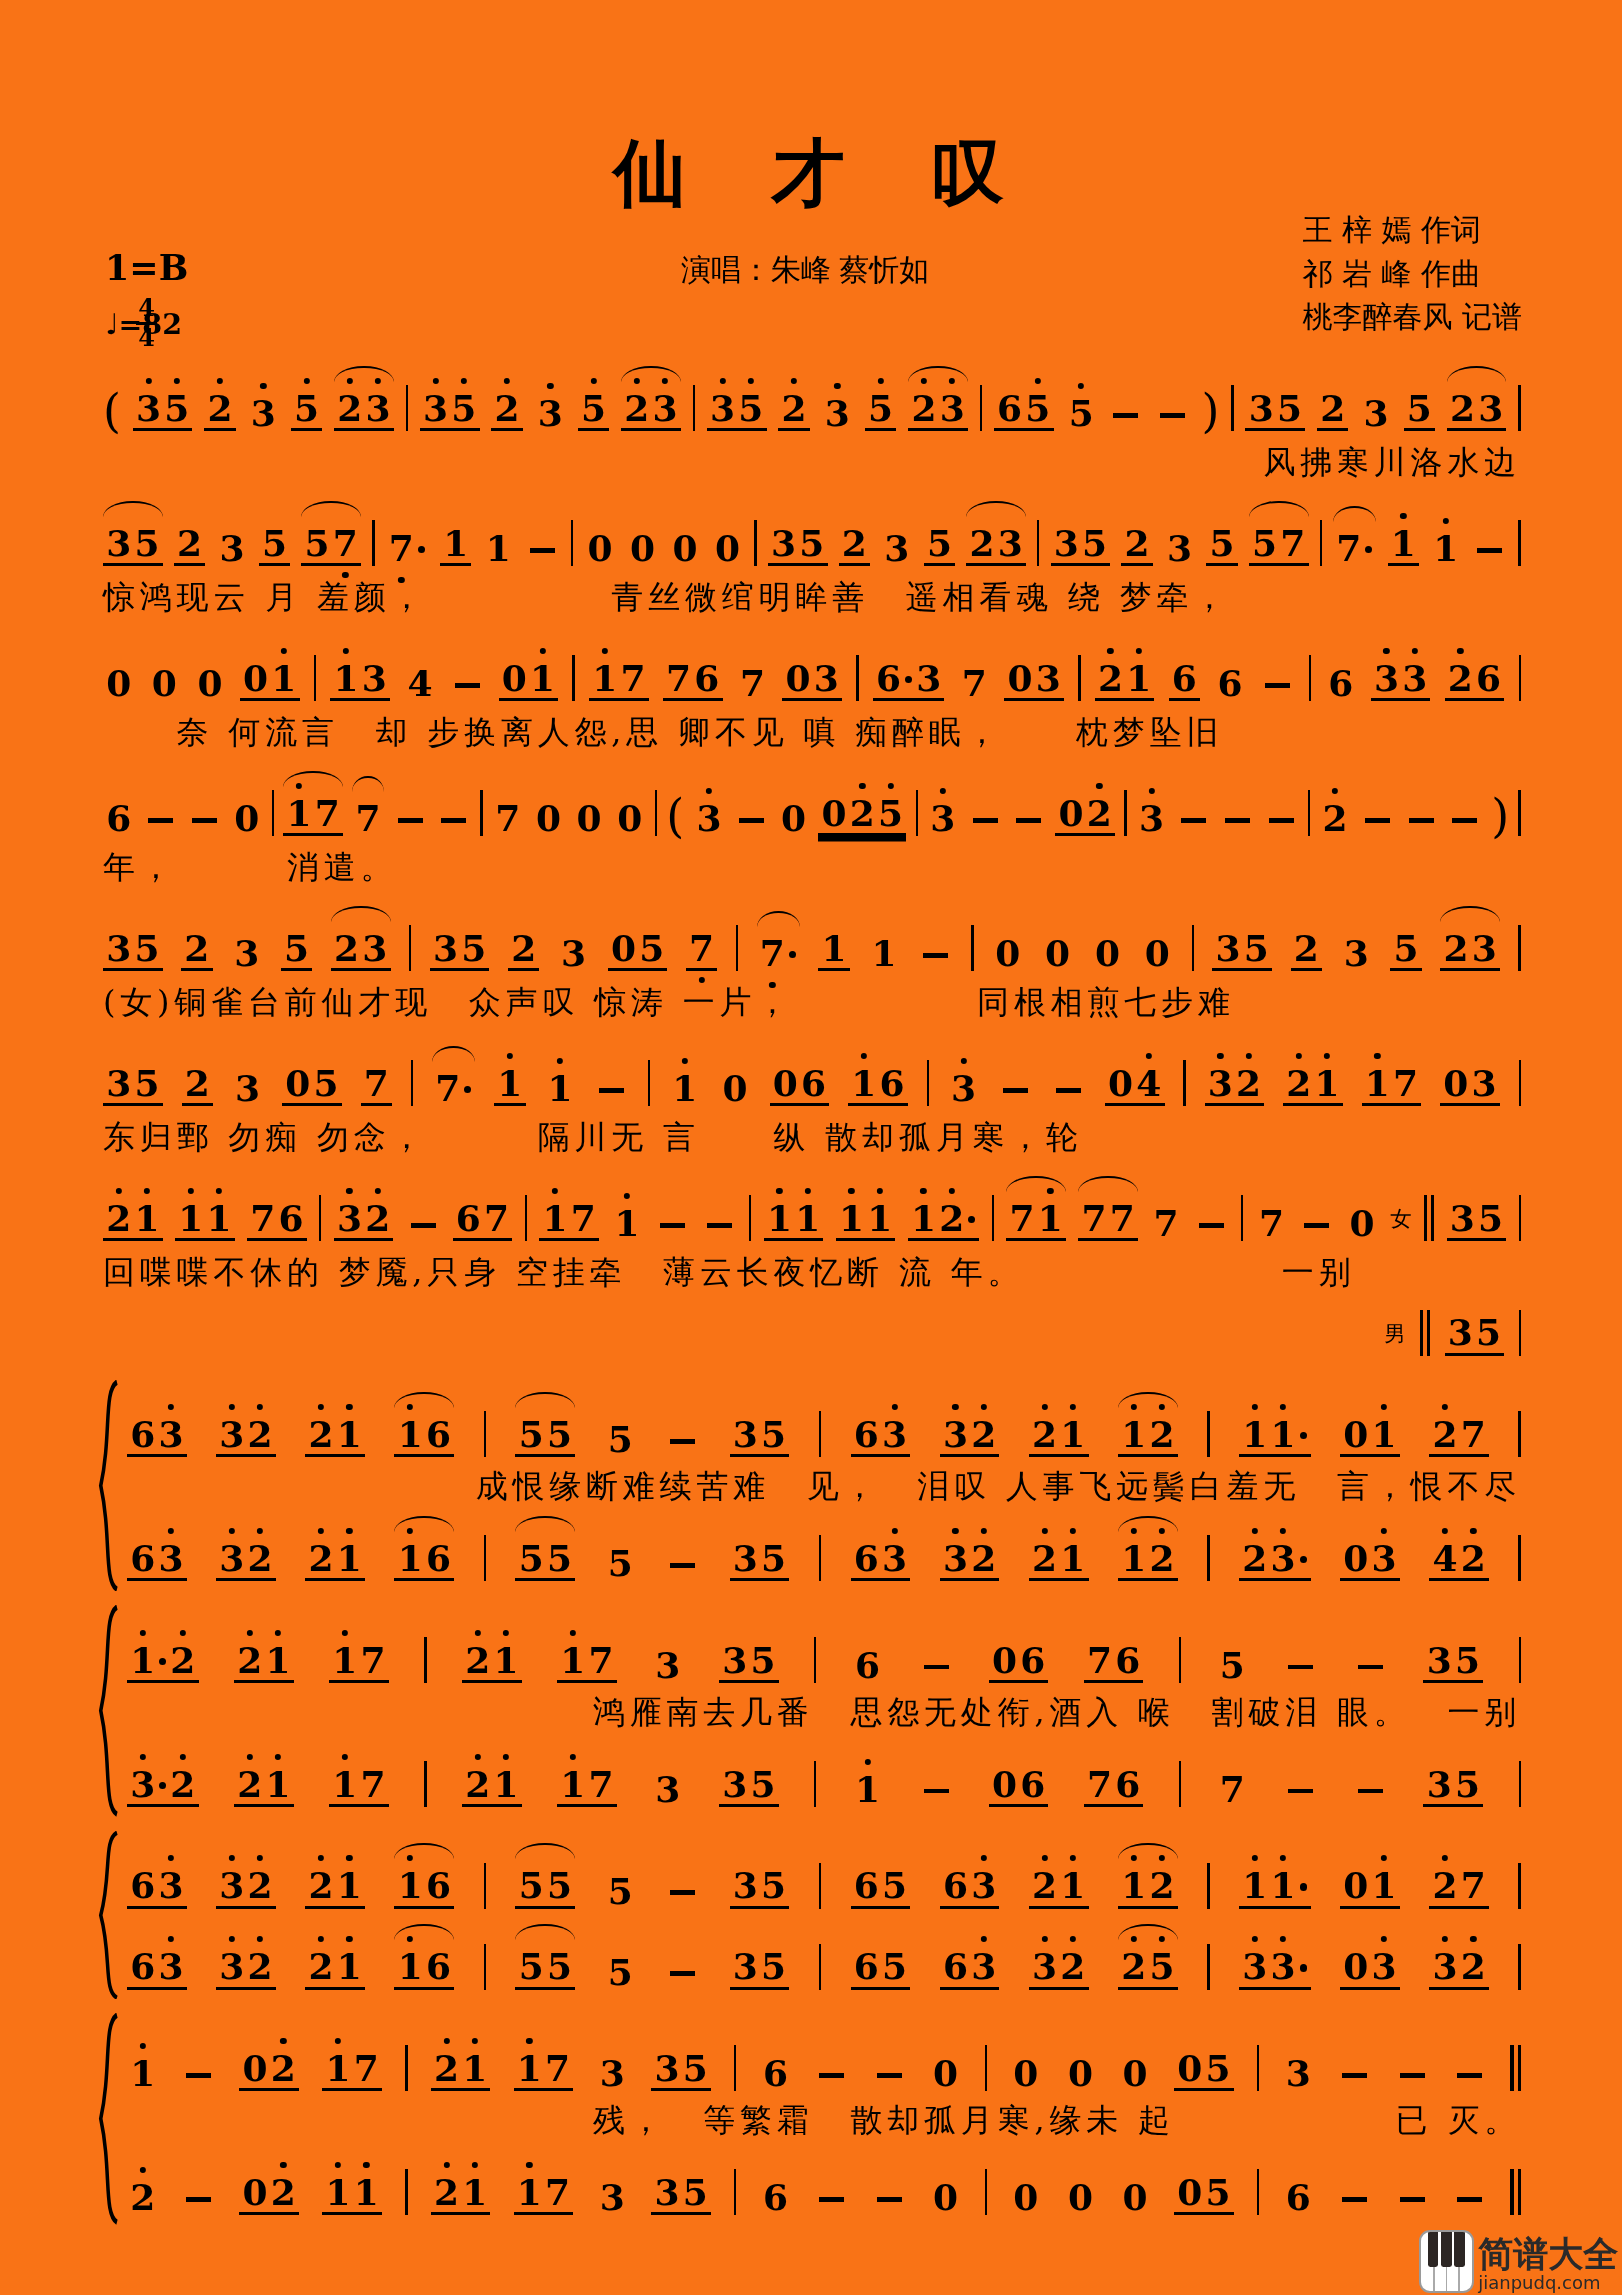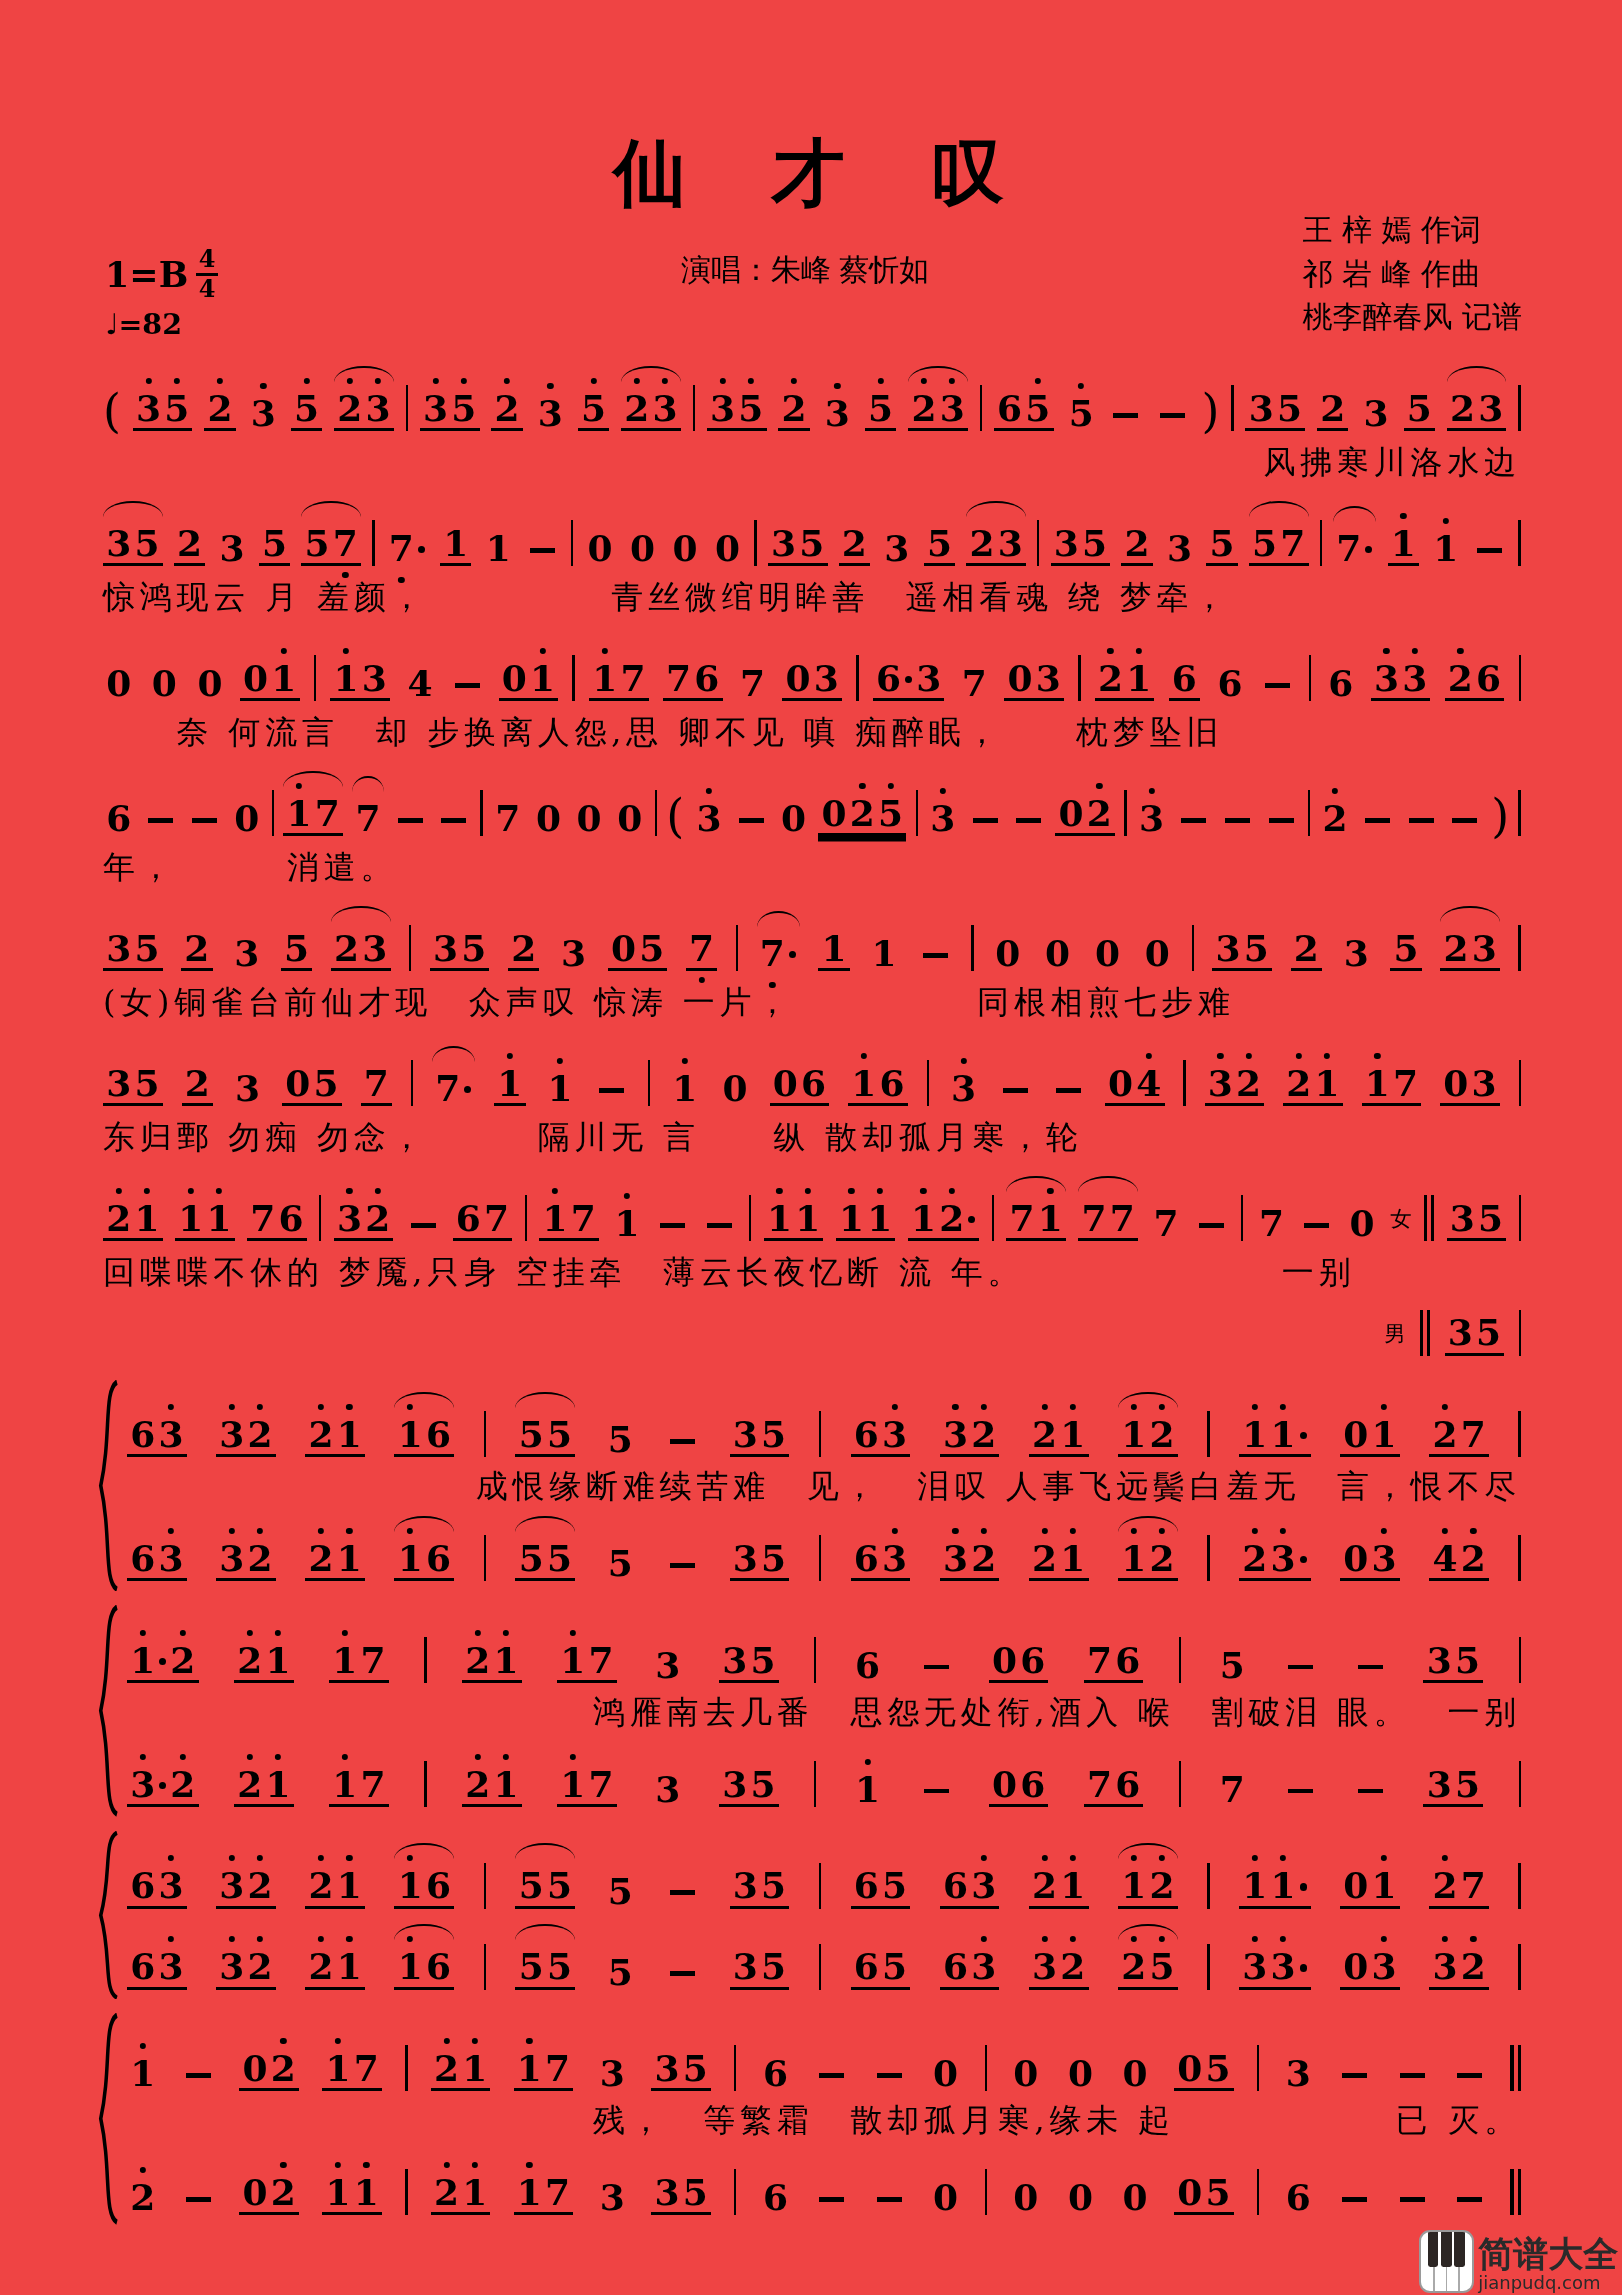--- a/index.html
+++ b/index.html
@@ -1,25 +1,25 @@
 <!DOCTYPE html>
 <html style="font-size:12.7px"><head>
 <meta charset="utf-8">
 <style>
   html,body{margin:0;padding:0;background:#e8e8e8;}
-  .page{position:relative;width:1623px;height:2295px;background:#ef4444;color:#000;
+  .page{position:relative;width:1623px;height:2295px;background:#f97316;color:#000;
         font-family:"DejaVu Sans",sans-serif;overflow:hidden;}
   
   .title{position:absolute;top:125px;left:0;width:100%;text-align:center;
          font-family:"DejaVu Serif",serif;font-weight:bold;font-size:73px;letter-spacing:6.3px;}
   .credits{position:absolute;top:208px;right:101px;font-size:30px;line-height:1.45;
            font-family:"DejaVu Serif",serif;margin-left:20px;}
   .performers{position:absolute;top:250px;left:681px;font-size:30px;font-family:Liberation Sans, sans-serif;}
   .keysig{position:absolute;top:247px;left:105px;font-family:"DejaVu Serif",serif;font-weight:bold;
-          font-size:35px;display:flex;align-items:center;gap:8px;}
+          font-size:35px;display:flex;align-items:center;gap:8px;flex-direction:column;}
   .frac{display:inline-flex;flex-direction:column;align-items:center;font-size:24px;line-height:1;}
   .frac .fn{border-bottom:3.2px solid #000;padding:0 2.4px 1.6px;}
   .frac .fd{padding-top:1.6px;}
   .tempo{position:absolute;top:307px;left:105px;font-family:"DejaVu Serif",serif;font-weight:bold;
          font-size:28.5px;}
   
   .score{position:absolute;top:358px;left:103px;width:1418px;}
   .sys{margin-bottom:8px;}
   .notes-row{display:flex;justify-content:space-between;align-items:flex-end;
              padding-top:25px;height:48px;box-sizing:content-box;padding-bottom:8px;}

